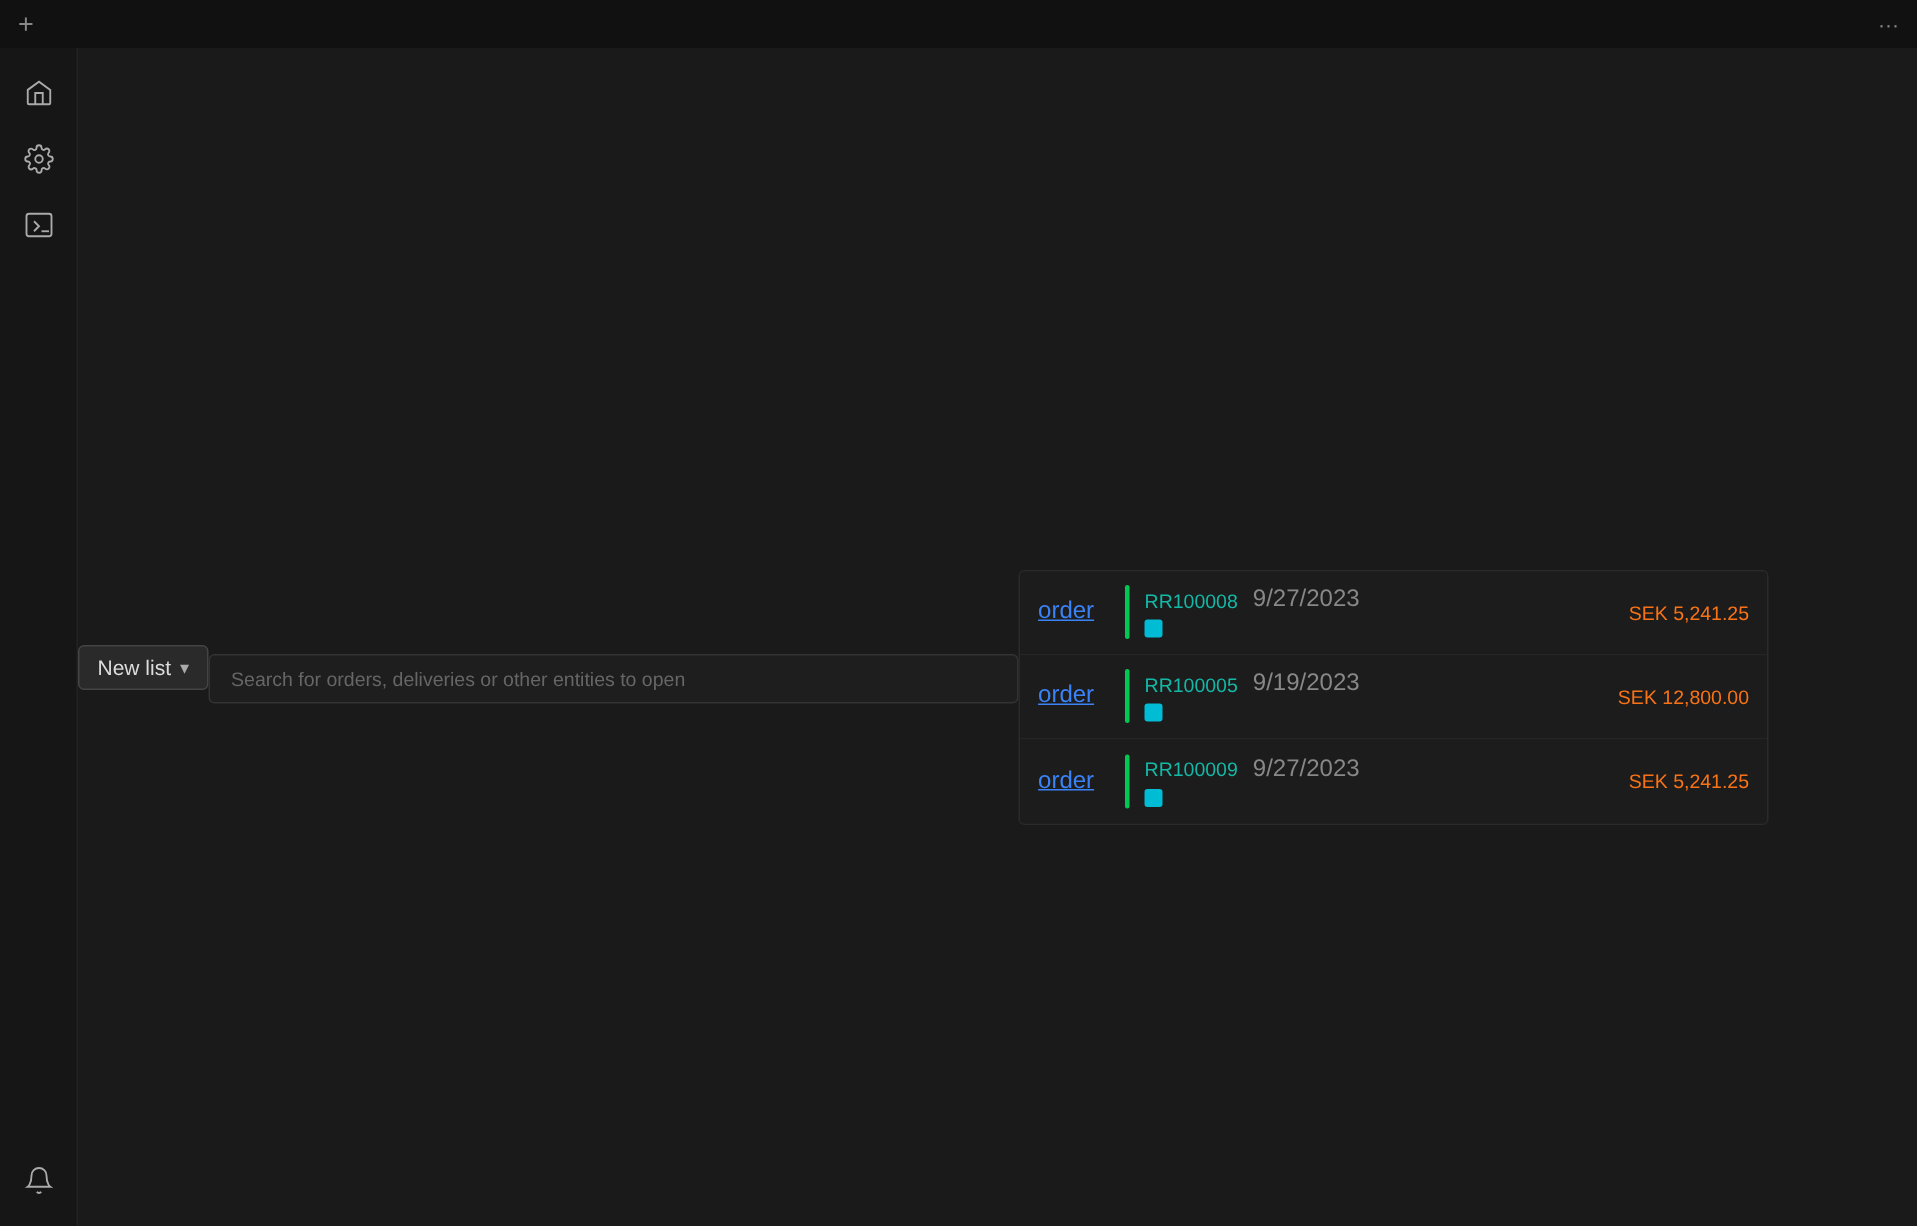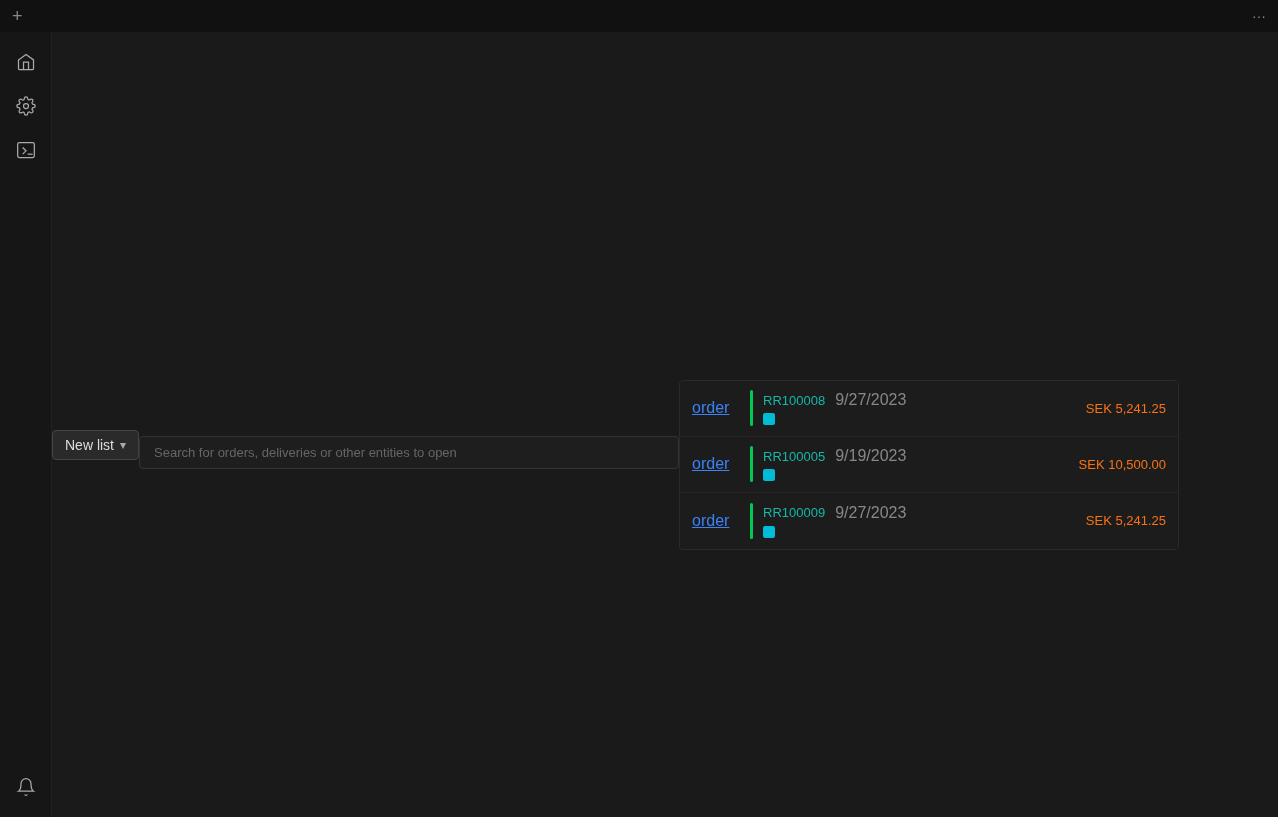--- a/index.html
+++ b/index.html
@@ -275,21 +275,21 @@
       <div class="order-row">
       <span class="order-type">order</span>
       <div class="order-divider"></div>
       <div class="order-info">
         <div class="order-id-date">
           <span class="order-id">RR100005</span>
           <span class="order-date">9/19/2023</span>
         </div>
         <div class="order-status-dot"></div>
       </div>
-      <span class="order-amount">SEK 10,500.00</span>
+      <span class="order-amount">SEK 12,800.00</span>
     </div>
       <div class="order-row">
       <span class="order-type">order</span>
       <div class="order-divider"></div>
       <div class="order-info">
         <div class="order-id-date">
           <span class="order-id">RR100009</span>
           <span class="order-date">9/27/2023</span>
         </div>
         <div class="order-status-dot"></div>

